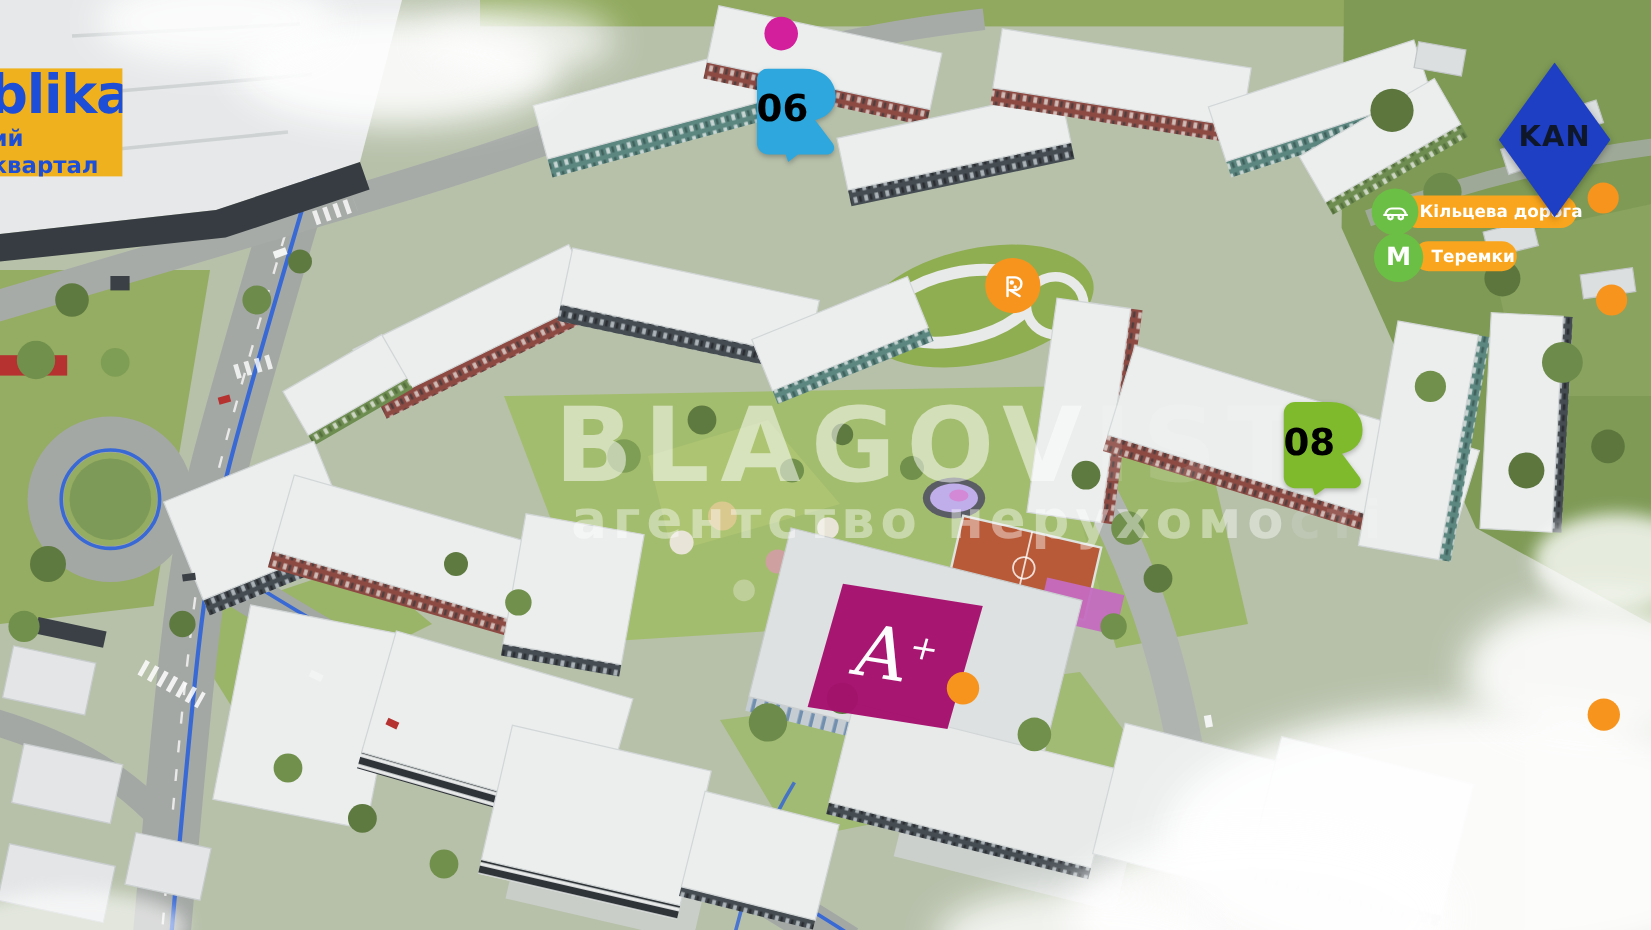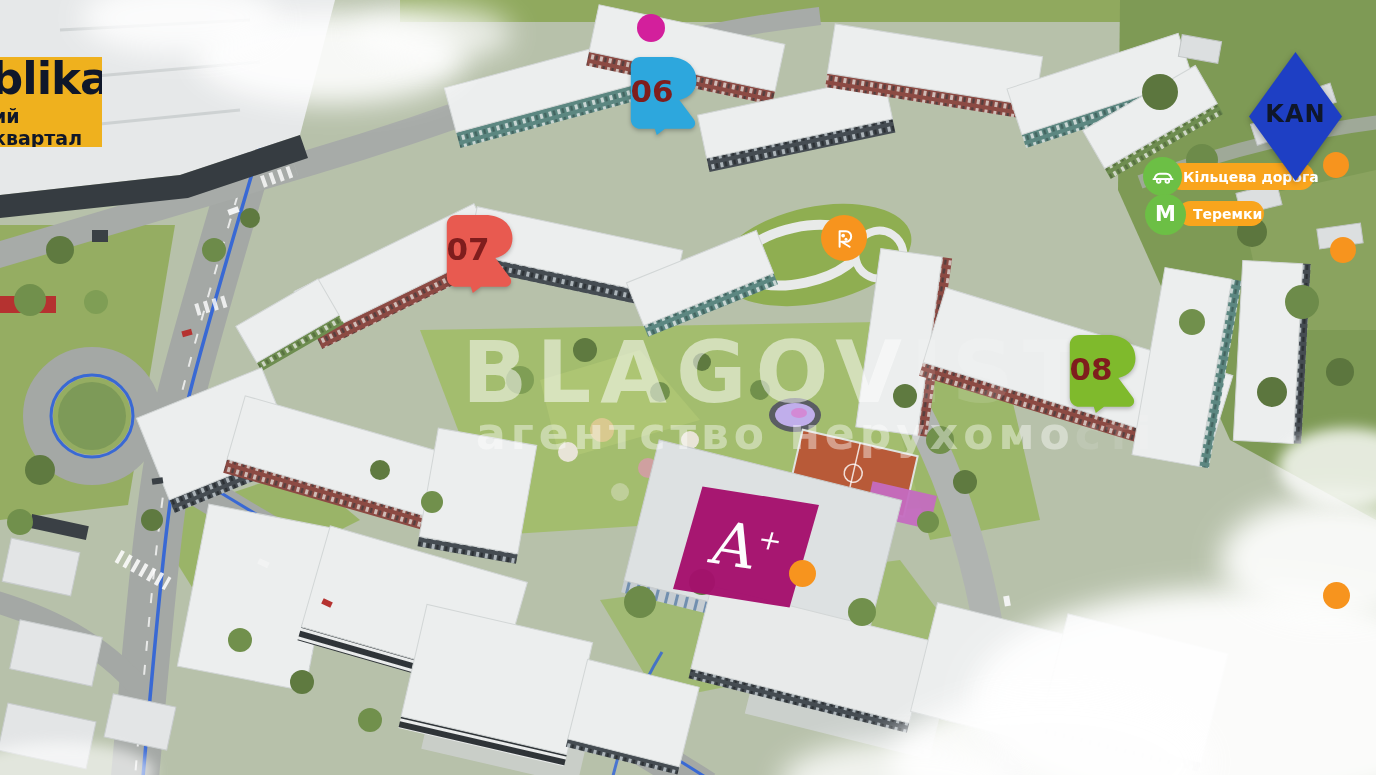--- a/index.html
+++ b/index.html
@@ -7,28 +7,28 @@
          font-family:"DejaVu Sans","Liberation Sans",sans-serif;background:#b4bfa8;}
   .scene{position:absolute;left:0;top:0;width:1376px;height:775px;z-index:1;}
   
   .wm{position:absolute;z-index:3;color:#fff;font-weight:700;white-space:nowrap;pointer-events:none;}
   .wm1{left:462px;top:322px;font-size:86px;letter-spacing:9px;opacity:.52;}
   .wm1 .faded{opacity:.22;}
   .wm2{left:476px;top:408px;font-size:44px;letter-spacing:5px;opacity:.42;font-weight:700;}
   .wm2 .faded{opacity:.25;}
   
   .logo{position:absolute;left:0;top:57px;width:102px;height:90px;z-index:6;
-        color:#0f172a;overflow:hidden;display:flex;flex-direction:column;justify-content:center;}
+        color:#1d4ed8;overflow:hidden;display:flex;flex-direction:column;justify-content:center;}
   .logo .brand{font-size:45px;font-weight:800;line-height:1;margin-left:-9px;letter-spacing:-1px;}
   .logo .tagline{font-size:19px;font-weight:700;margin-left:-7px;margin-top:4px;letter-spacing:0px;}
   
   .marker{position:absolute;width:86px;height:78px;z-index:5;}
   .marker svg{position:absolute;inset:0;width:100%;height:100%;filter:drop-shadow(0 2px 2px rgba(0,0,0,.25));}
   .marker .num{position:absolute;left:3%;top:15%;width:64%;height:56%;display:flex;align-items:center;justify-content:center;
-               color:#7f1d1d;font-weight:800;font-size:31px;letter-spacing:0px;}
+               color:#000000;font-weight:800;font-size:31px;letter-spacing:0px;}
   .marker.sm{width:76px;height:70px;}
   .marker.sm .num{font-size:26px;}
   
   .kan{position:absolute;left:1249px;top:52px;width:93px;height:129px;z-index:7;}
   .kan svg{position:absolute;inset:0;width:100%;height:100%;filter:drop-shadow(0 2px 3px rgba(0,0,0,.3));}
   .kan .kan-label{position:absolute;left:0;top:48px;width:100%;text-align:center;color:#0f172a;font-weight:800;font-size:24px;letter-spacing:1px;}
   
   .pill{position:absolute;height:27px;border-radius:14px;z-index:4;display:flex;align-items:center;
         color:#fff;font-size:14px;font-weight:700;padding-left:15px;box-sizing:border-box;white-space:nowrap;}
   .tcircle{position:absolute;border-radius:50%;z-index:5;display:flex;align-items:center;justify-content:center;color:#fff;}
@@ -353,26 +353,20 @@
     <div class="brand">blika</div>
     <div class="tagline">ий квартал</div>
   </div>
 
   <div class="marker" style="left: 622px; top: 57px; color: rgb(45, 167, 221);">
     <svg viewBox="0 0 100 114">
         <path fill="currentColor" d="M14,0 H56 C80,0 96,14 96,34 C96,49 87,59 71,63 L92,91 C97,98 92,105 85,105 H50 L38,114 L35,105 H14 C6,105 0,99 0,91 V14 C0,6 6,0 14,0 Z"></path>
       </svg>
     <span class="num">06</span>
   </div>
-  <div class="marker" style="left: 438px; top: 215px; color: rgb(232, 90, 80);">
-    <svg viewBox="0 0 100 114">
-        <path fill="currentColor" d="M14,0 H56 C80,0 96,14 96,34 C96,49 87,59 71,63 L92,91 C97,98 92,105 85,105 H50 L38,114 L35,105 H14 C6,105 0,99 0,91 V14 C0,6 6,0 14,0 Z"></path>
-      </svg>
-    <span class="num">07</span>
-  </div>
   <div class="marker" style="left: 1061px; top: 335px; color: rgb(127, 186, 44);">
     <svg viewBox="0 0 100 114">
         <path fill="currentColor" d="M14,0 H56 C80,0 96,14 96,34 C96,49 87,59 71,63 L92,91 C97,98 92,105 85,105 H50 L38,114 L35,105 H14 C6,105 0,99 0,91 V14 C0,6 6,0 14,0 Z"></path>
       </svg>
     <span class="num">08</span>
   </div>
 
   <div class="kan" style="color: rgb(30, 63, 196);">
     <svg viewBox="0 0 93 129">
         <polygon points="46.5,0 93,64.5 46.5,129 0,64.5" fill="currentColor"></polygon>

